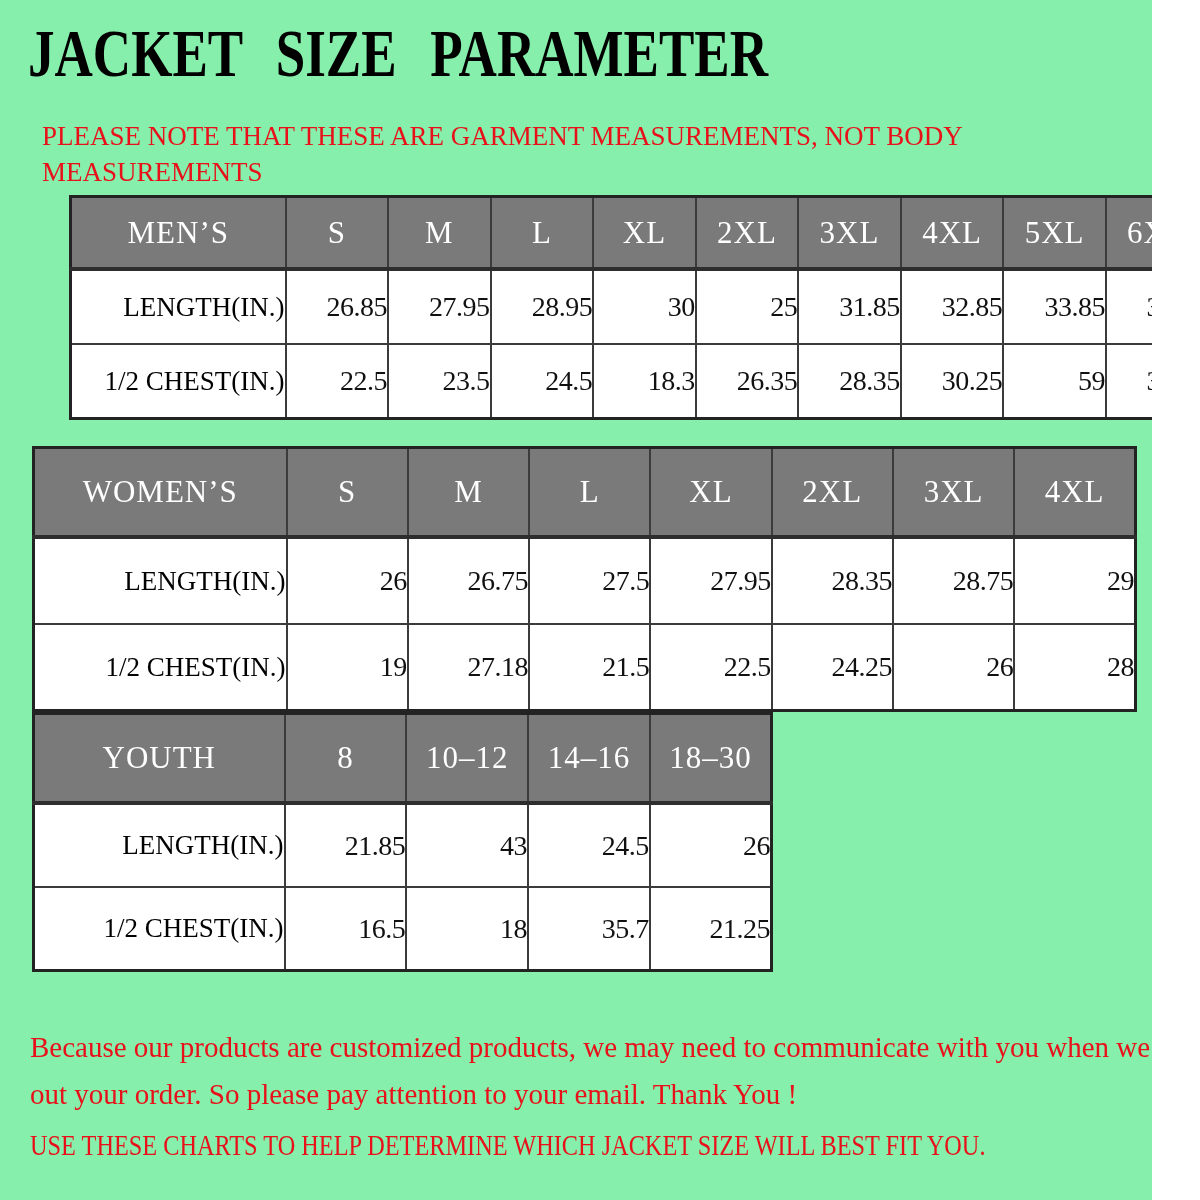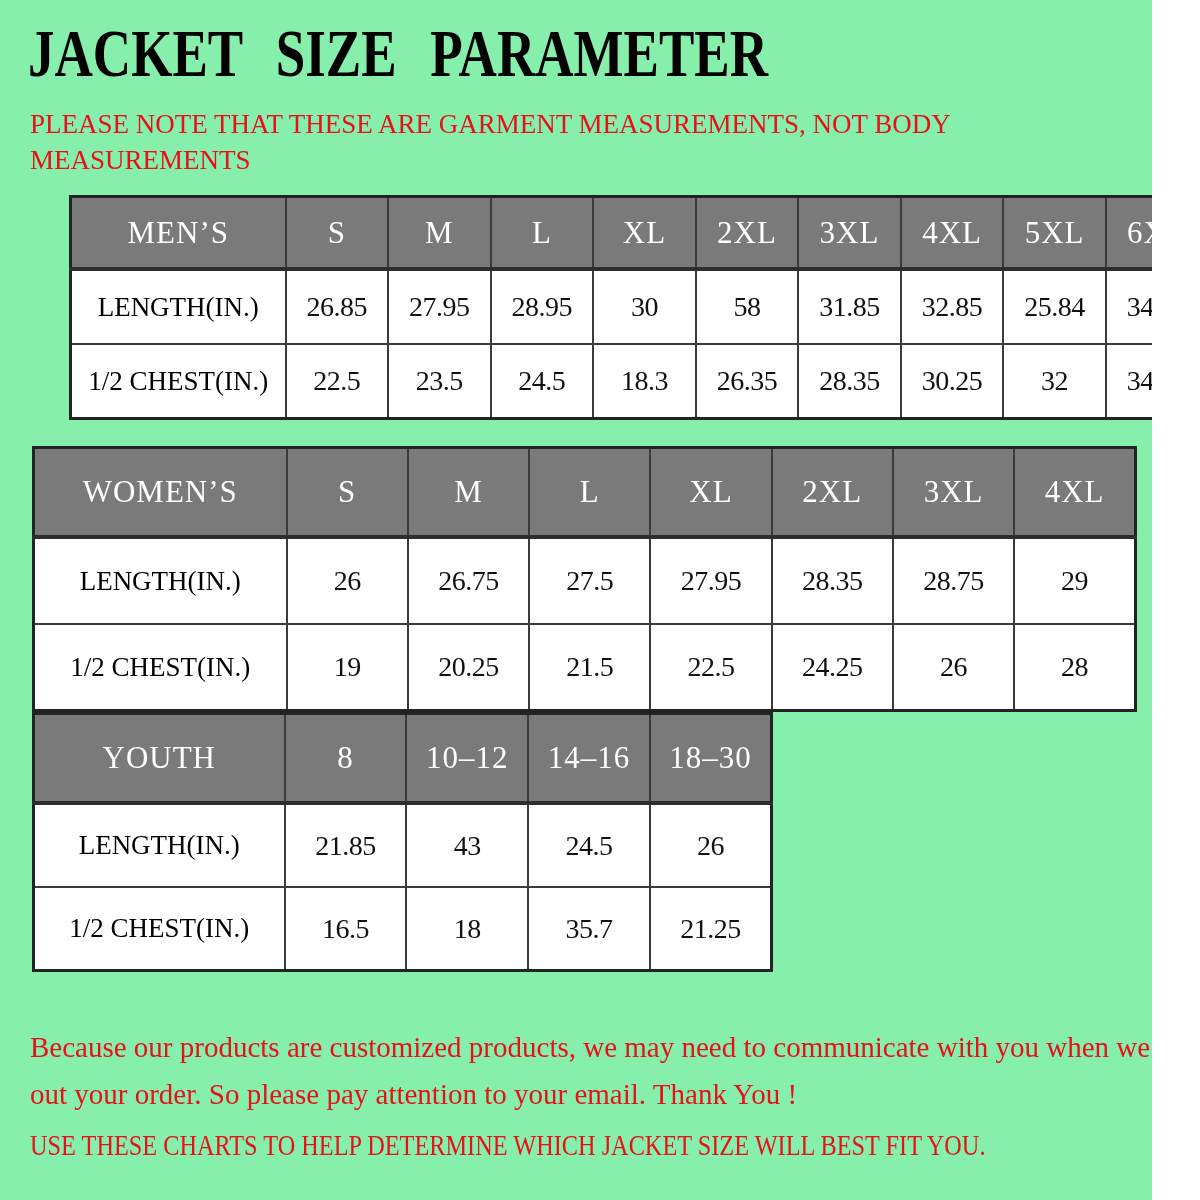--- a/index.html
+++ b/index.html
@@ -25,21 +25,21 @@
     white-space: nowrap;
     transform: scaleX(0.78);
     transform-origin: left top;
   }
 
   .note {
     position: absolute;
     left: 30px;
     top: 106px;
     width: 945px;
-    margin: 0;
+    margin: 12px;
     font-size: 27px;
     line-height: 1.35;
     font-weight: 400;
     color: #e8111a;
   }
 
   .size-table-wrap { position: absolute; }
   .wrap-mens   { left: 32px; top: 195px; margin-left: 37px; }
   .wrap-womens { left: 32px; top: 446px; }
   .wrap-youth  { left: 32px; top: 712px; }
@@ -74,20 +74,21 @@
   .tbl-mens td   { height: 72px; }
   .tbl-womens th { height: 86px; }
   .tbl-womens td { height: 84px; }
   .tbl-youth th  { height: 86px; }
   .tbl-youth td  { height: 81px; }
 
   table.size-table td {
     color: #111111;
     font-size: 28px;
     letter-spacing: -0.5px;
+    text-align: right;
   }
   table.size-table td.row-label {
     font-size: 27px;
     letter-spacing: 0;
     color: #000000;
   }
 
   .footer-para {
     position: absolute;
     left: 30px;
@@ -149,36 +150,36 @@
           <th>6XL</th>
         </tr>
       </thead>
       <tbody>
         <tr>
           <td class="row-label">LENGTH(IN.)</td>
           <td>26.85</td>
           <td>27.95</td>
           <td>28.95</td>
           <td>30</td>
-          <td>58</td>
+          <td>25</td>
           <td>31.85</td>
           <td>32.85</td>
-          <td>25.84</td>
+          <td>33.85</td>
           <td>34.85</td>
         </tr>
         <tr>
           <td class="row-label">1/2 CHEST(IN.)</td>
           <td>22.5</td>
           <td>23.5</td>
           <td>24.5</td>
           <td>18.3</td>
           <td>26.35</td>
           <td>28.35</td>
           <td>30.25</td>
-          <td>32</td>
+          <td>59</td>
           <td>34.65</td>
         </tr>
       </tbody>
     </table>
   </section>
 
   <section class="size-table-wrap wrap-womens">
     <table class="size-table tbl-womens">
       <colgroup>
         <col style="width:253px">
@@ -209,21 +210,21 @@
           <td>26.75</td>
           <td>27.5</td>
           <td>27.95</td>
           <td>28.35</td>
           <td>28.75</td>
           <td>29</td>
         </tr>
         <tr>
           <td class="row-label">1/2 CHEST(IN.)</td>
           <td>19</td>
-          <td>20.25</td>
+          <td>27.18</td>
           <td>21.5</td>
           <td>22.5</td>
           <td>24.25</td>
           <td>26</td>
           <td>28</td>
         </tr>
       </tbody>
     </table>
   </section>
 

